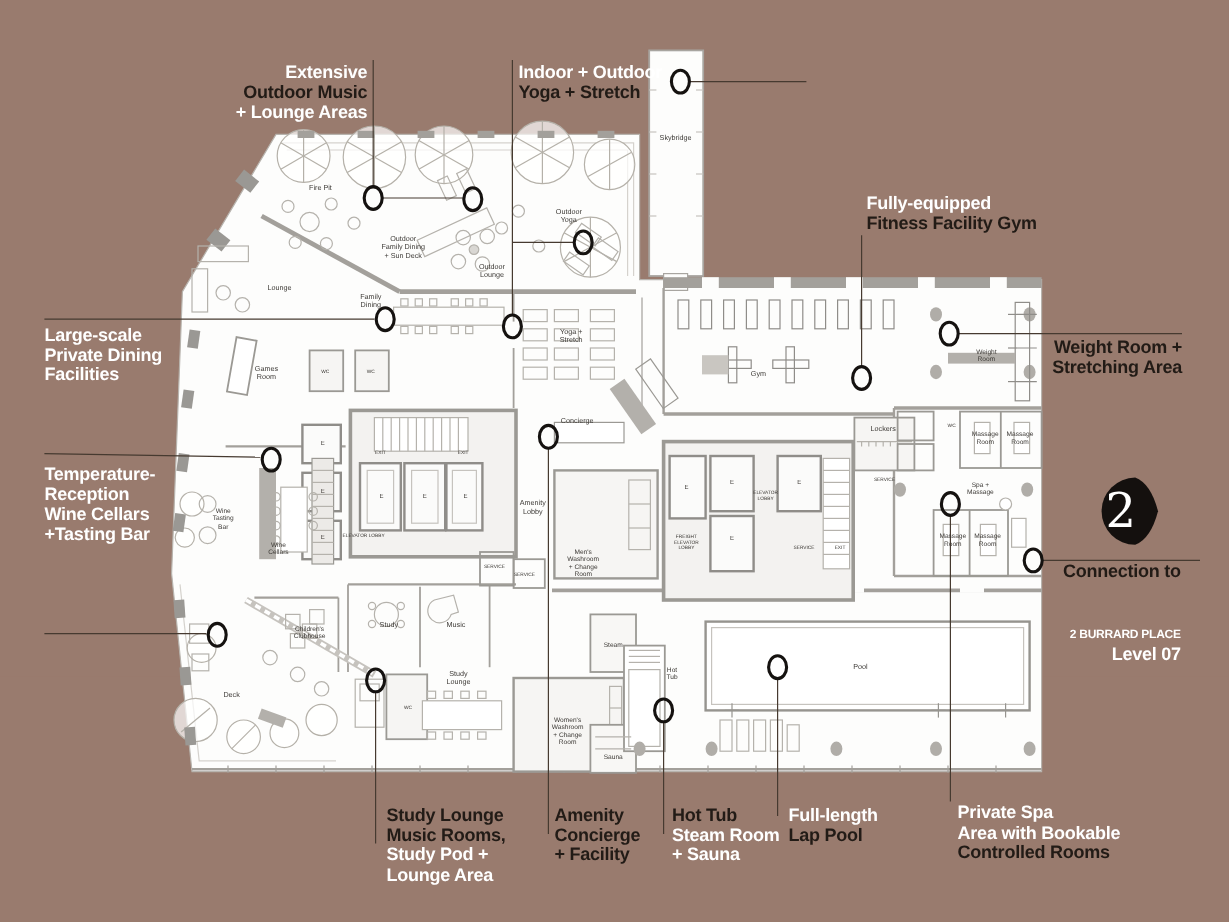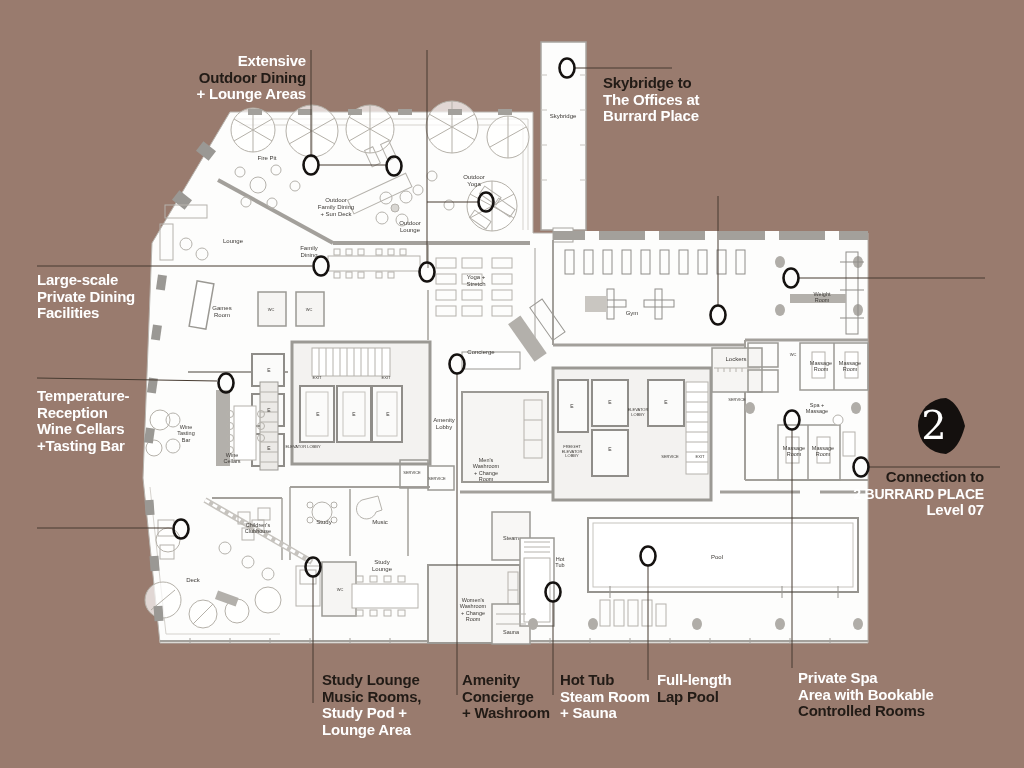--- a/index.html
+++ b/index.html
@@ -603,31 +603,38 @@
       <div class="room" style="left: 193px; top: 580px; font-size: 6px;">Deck</div>
       <div class="room" style="left: 511px; top: 538px; font-size: 5.5px;">Steam</div>
       <div class="room" style="left: 560px; top: 562px; font-size: 5.5px;">Hot
 Tub</div>
       <div class="room" style="left: 511px; top: 632px; font-size: 5.5px;">Sauna</div>
       <div class="room" style="left: 717px; top: 557px; font-size: 6px;">Pool</div>
     </div>
 
 <div class="callout right" style="right:718px;top:53px">
       <div class="cl tw">Extensive</div>
-      <div class="cl tk">Outdoor Dining</div>
+      <div class="cl tk">Outdoor Music</div>
       <div class="cl tw">+ Lounge Areas</div>
     </div>
-<div class="callout" style="left:603px;top:75px">
-      <div class="cl tk">Skybridge to</div>
-      <div class="cl tw">The Offices at</div>
-      <div class="cl tw">Burrard Place</div>
+<div class="callout" style="left:432px;top:53px">
+      <div class="cl tw">Indoor + Outdoor</div>
+      <div class="cl tk">Yoga + Stretch</div>
+    </div>
+<div class="callout" style="left:722px;top:162px">
+      <div class="cl tw">Fully-equipped</div>
+      <div class="cl tk">Fitness Facility Gym</div>
+    </div>
+<div class="callout right" style="right:39px;top:282px">
+      <div class="cl tk">Weight Room +</div>
+      <div class="cl tk">Stretching Area</div>
     </div>
 <div class="callout right" style="right:40px;top:469px">
       <div class="cl tk">Connection to</div>
-      <div class="cl tw" style="font-size: 14px;">2 BURRARD PLACE</div>
+      <div class="cl tw" style="font-size: 10px; margin-top: 36px;">2 BURRARD PLACE</div>
       <div class="cl tw">Level 07</div>
     </div>
 <div class="callout" style="left:37px;top:272px">
       <div class="cl tw">Large-scale</div>
       <div class="cl tw">Private Dining</div>
       <div class="cl tw">Facilities</div>
     </div>
 <div class="callout" style="left:37px;top:388px">
       <div class="cl tw">Temperature-</div>
       <div class="cl tw">Reception</div>
@@ -636,21 +643,21 @@
     </div>
 <div class="callout" style="left:322px;top:672px">
       <div class="cl tk">Study Lounge</div>
       <div class="cl tk">Music Rooms,</div>
       <div class="cl tw">Study Pod +</div>
       <div class="cl tw">Lounge Area</div>
     </div>
 <div class="callout" style="left:462px;top:672px">
       <div class="cl tk">Amenity</div>
       <div class="cl tk">Concierge</div>
-      <div class="cl tk">+ Washroom</div>
+      <div class="cl tk">+ Facility</div>
     </div>
 <div class="callout" style="left:560px;top:672px">
       <div class="cl tk">Hot Tub</div>
       <div class="cl tw">Steam Room</div>
       <div class="cl tw">+ Sauna</div>
     </div>
 <div class="callout" style="left:657px;top:672px">
       <div class="cl tw">Full-length</div>
       <div class="cl tk">Lap Pool</div>
     </div>

